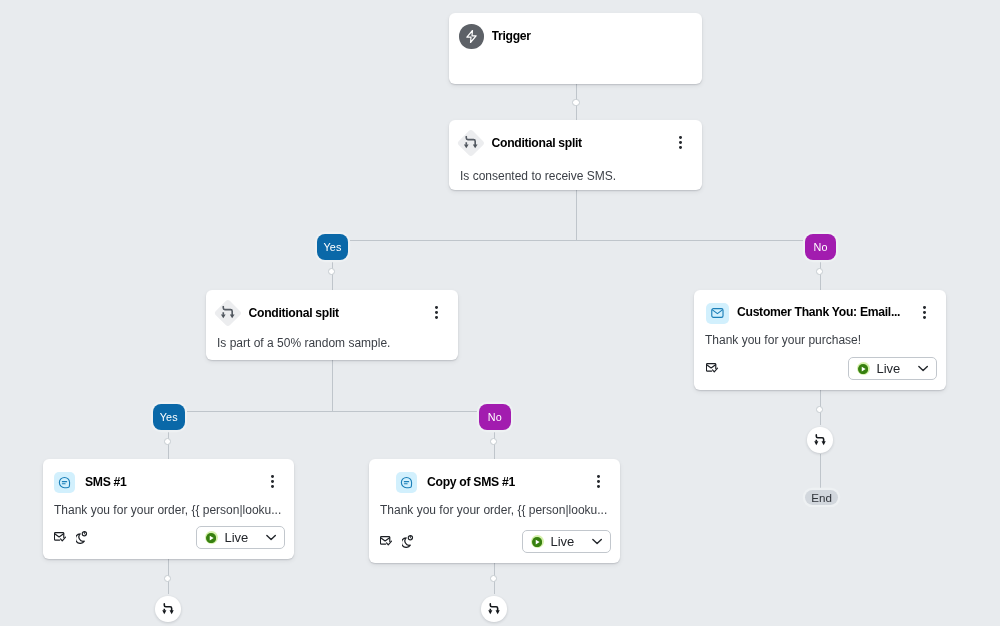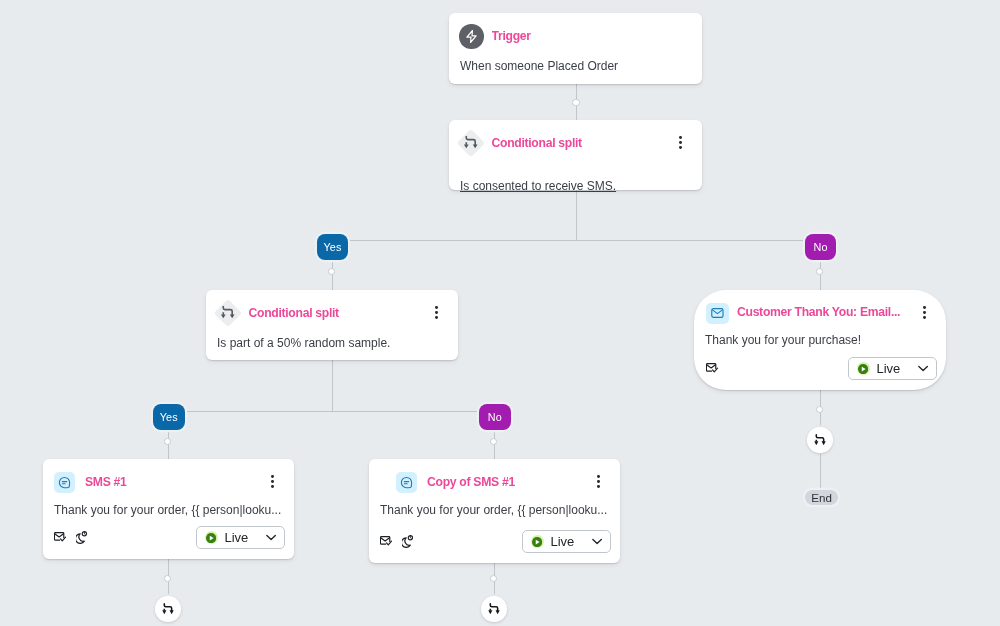--- a/index.html
+++ b/index.html
@@ -12,21 +12,21 @@
   .edge{position:absolute;background:#bfc5cb;}
   .edge-v{width:1px;}
   .edge-h{height:1px;}
   .dot{position:absolute;width:7.4px;height:7.4px;border-radius:50%;
        background:#fff;border:1.1px solid #c6ccd1;box-sizing:border-box;}
 
   
   .card{position:absolute;background:#fff;border-radius:6px;box-sizing:border-box;
         box-shadow:0 1px 1.5px rgba(16,24,40,.16),0 2px 5px rgba(16,24,40,.07);}
   .card-head{display:flex;align-items:center;padding-left:10px;}
-  .card-title{font-size:12.2px;font-weight:700;color:#ec4899;letter-spacing:-0.3px;
+  .card-title{font-size:12.2px;font-weight:700;color:#000000;letter-spacing:-0.3px;
               white-space:nowrap;overflow:hidden;}
   .card-body{position:absolute;left:11px;right:11px;font-size:12px;color:#3a3e45;
              white-space:nowrap;overflow:hidden;line-height:14px;}
   .kebab{position:absolute;width:12px;height:12.8px;cursor:pointer;
          display:flex;flex-direction:column;align-items:center;justify-content:space-between;}
   .kebab i{display:block;width:2.9px;height:2.9px;border-radius:50%;background:#26292e;}
 
   
   .ibadge{border-radius:5px;display:flex;align-items:center;justify-content:center;flex:none;}
   .ib-blue{width:23px;height:21.3px;background:#d2f0fd;border-radius:5px;margin-left:2px;margin-top:1.5px;}
@@ -101,38 +101,37 @@
 
   <div class="card" style="left:449px;top:13px;width:253px;height:71px;">
     <div class="card-head" style="padding-top:11px;">
       <div class="ibadge ib-dark">
         <svg width="15" height="15" viewBox="0 0 24 24" fill="none" stroke="#fff" stroke-width="1.9" stroke-linecap="round" stroke-linejoin="round">
           <path d="M13.6 2.4 L4.6 13.1 L11.2 13.1 L10.4 21.6 L19.4 10.9 L12.8 10.9 Z"></path>
         </svg>
       </div>
       <div class="card-title" style="margin-left:8px;">Trigger</div>
     </div>
-    <div class="card-body" style="top:45.5px;">When someone Placed Order</div>
   </div>
 
   <div class="card" style="left:449px;top:120px;width:253px;height:70px;">
     <div class="card-head" style="padding-top:10px;">
       <div class="diamond-wrap">
         <div class="ibadge ib-diamond">
           <svg width="15.2" height="13.3" viewBox="-3 5 116 97" fill="none">
             <path d="M20 8 V20 a12 12 0 0 0 12 12 H76 a12 12 0 0 1 12 12 V72" stroke="#565c64" stroke-width="12.5" stroke-linecap="round" stroke-linejoin="round" fill="none"></path>
             <path d="M20 52 V70" stroke="#565c64" stroke-width="12.5"></path>
             <path d="M2 68 H38 L20 98 Z" fill="#4e545c"></path>
             <path d="M70 68 H106 L88 98 Z" fill="#4e545c"></path>
           </svg>
         </div>
       </div>
       <div class="card-title" style="margin-left:8px;">Conditional split</div>
     </div>
-    <div class="card-body" style="top:59px;text-decoration:underline;">Is consented to receive SMS.</div>
+    <div class="card-body" style="top:49px;">Is consented to receive SMS.</div>
     <div class="kebab" style="right:15.5px;top:16.4px;">
       <i></i>
         <i></i>
         <i></i>
     </div>
   </div>
 
   <div class="card" style="left:206px;top:290px;width:252px;height:70px;">
     <div class="card-head" style="padding-top:10px;">
       <div class="diamond-wrap">
@@ -148,21 +147,21 @@
       <div class="card-title" style="margin-left:8px;">Conditional split</div>
     </div>
     <div class="card-body" style="top:45.5px;">Is part of a 50% random sample.</div>
     <div class="kebab" style="right:15.5px;top:16.4px;">
       <i></i>
         <i></i>
         <i></i>
     </div>
   </div>
 
-  <div class="card" style="left:694px;top:290px;width:252px;height:100px;border-radius:32px;">
+  <div class="card" style="left:694px;top:290px;width:252px;height:100px;">
     <div class="card-head" style="padding-top:11px;">
       <div class="ibadge ib-blue">
         <svg width="12.8" height="10" viewBox="0 0 20 16" fill="none" stroke="#1b7fb8" stroke-width="1.8" stroke-linecap="round" stroke-linejoin="round">
           <rect x="1" y="1" width="18" height="14" rx="2.6"></rect>
           <path d="M2 3l8 6 8-6"></path>
         </svg>
       </div>
       <div class="card-title" style="margin-left:8px;">Customer Thank You: Email...</div>
     </div>
     <div class="card-body" style="top:43px;">Thank you for your purchase!</div>

